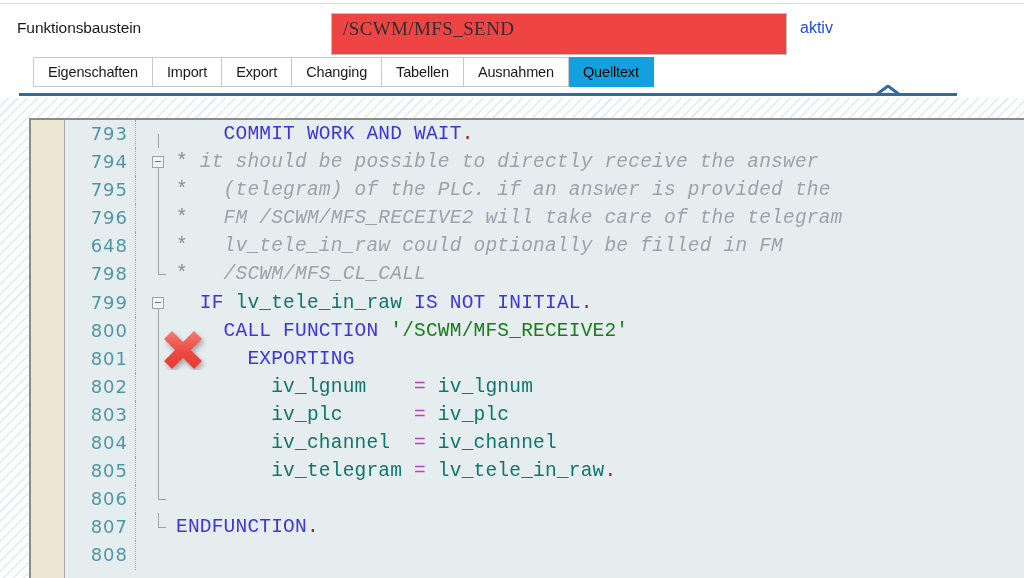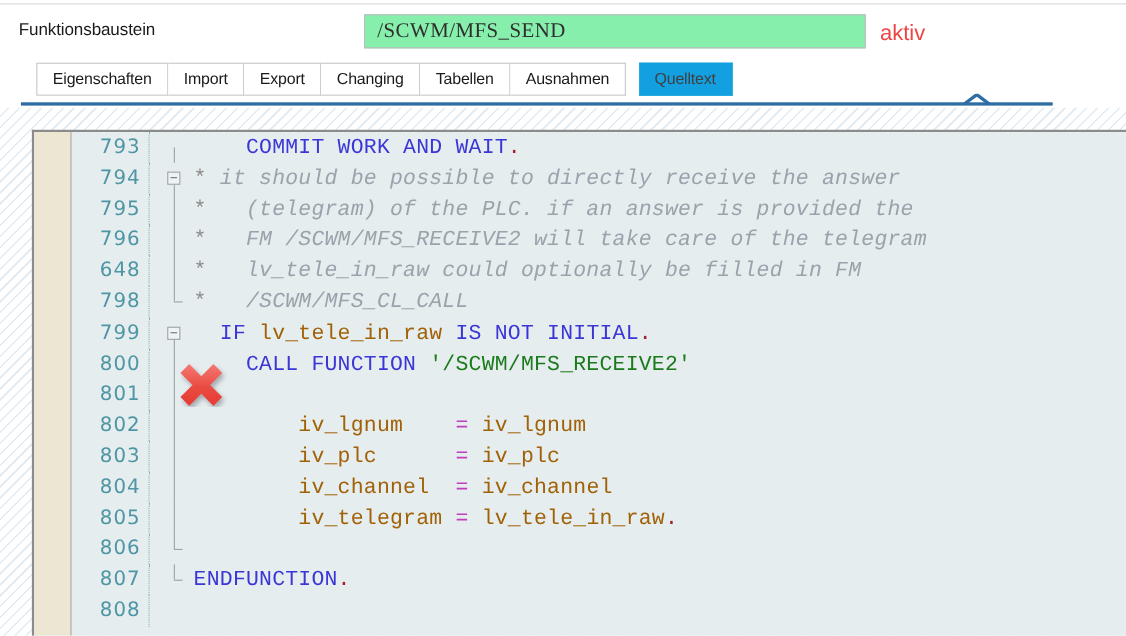--- a/index.html
+++ b/index.html
@@ -44,41 +44,41 @@
     font-size: 15.5px;
     color: #1a1a1a;
     letter-spacing: -0.1px;
     white-space: nowrap;
   }
   .fb-field {
     position: absolute;
     left: 331px;
     top: 1px;
     width: 456px;
-    height: 31px;
-    background: #86efac;
+    height: 42px;
+    background: #ef4444;
     border: 1px solid #bcbcbc;
     box-sizing: border-box;
   }
   .fb-field-value {
     position: absolute;
     left: 11px;
     top: 4px;
     font-family: "Liberation Serif", serif;
     font-size: 19px;
     color: #2f2f2f;
     letter-spacing: 0.4px;
     white-space: nowrap;
   }
   .status-text {
     position: absolute;
     left: 800px;
     top: 7px;
-    font-size: 20px;
-    color: #ef4444;
+    font-size: 16px;
+    color: #1d4ed8;
     white-space: nowrap;
   }
 
   
   .tabbar {
     position: absolute;
     top: 57px;
     left: 33px;
     height: 30px;
     display: flex;
@@ -96,23 +96,22 @@
     display: flex;
     align-items: center;
     justify-content: center;
     padding: 0 14px;
     white-space: nowrap;
     letter-spacing: -0.15px;
   }
   .tab:first-child { border-left-width: 1px; }
   .tab.active {
     background: #12a0e0;
-    color: #404040;
+    color: #000000;
     border-color: #12a0e0;
-    margin-left: 12px;
   }
 
   .tab-underline {
     position: absolute;
     top: 93px;
     left: 19px;
     width: 938px;
     height: 3px;
     background: #2e6da4;
   }
@@ -259,21 +258,21 @@
     font-size: 19.5px;
     letter-spacing: 0.2px;
     white-space: pre;
     color: #2b2b2b;
   }
   .kw   { color: #3b36d6; }
   .dot  { color: #a51e2d; }
   .str  { color: #1b7a1b; }
   .eq   { color: #c13fbf; }
   .cmt  { color: #9aa3ab; font-style: italic; }
-  .plain{ color: #a16207; }
+  .plain{ color: #0f766e; }
   .star { color: #8c8c8c; }
 
   
   .x-marker {
     position: absolute;
     left: 163px;
     top: 326px;
     width: 44px;
     height: 44px;
     pointer-events: none;
@@ -395,20 +394,21 @@
         </div>
         <div class="codetext"><span class="kw">    CALL FUNCTION </span><span class="str">'/SCWM/MFS_RECEIVE2'</span></div>
       </div>
 
       <div class="row">
         <div class="lineno">801</div>
         <div class="lineno-sep"></div>
         <div class="foldcol">
           <div class="fold-line"></div>
         </div>
+        <div class="codetext"><span class="kw">      EXPORTING</span></div>
       </div>
 
       <div class="row">
         <div class="lineno">802</div>
         <div class="lineno-sep"></div>
         <div class="foldcol">
           <div class="fold-line"></div>
         </div>
         <div class="codetext"><span class="plain">        iv_lgnum    </span><span class="eq">=</span><span class="plain"> iv_lgnum</span></div>
       </div>

